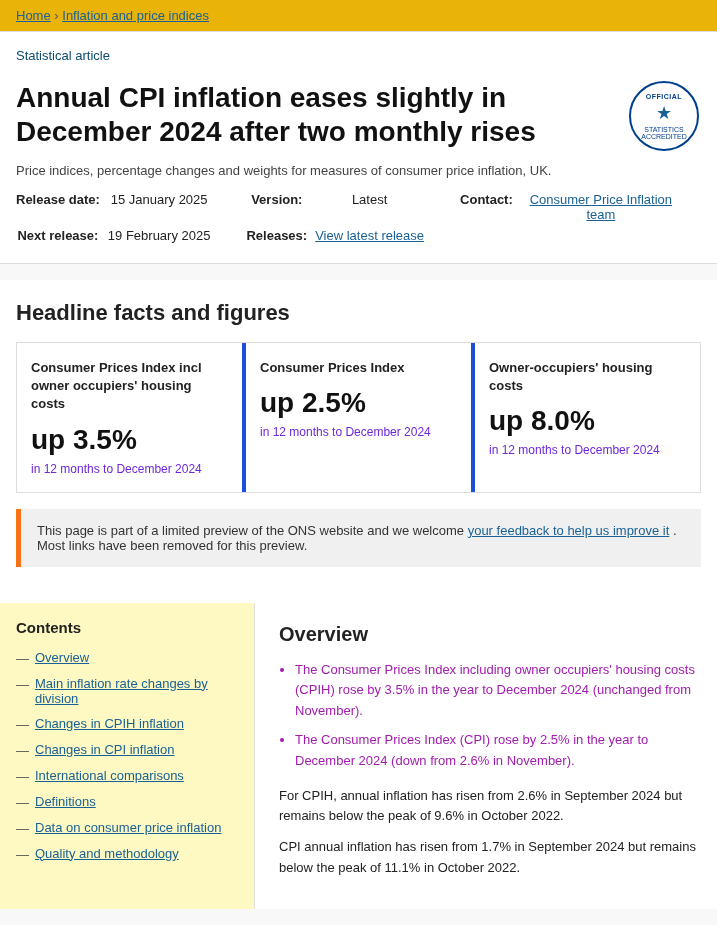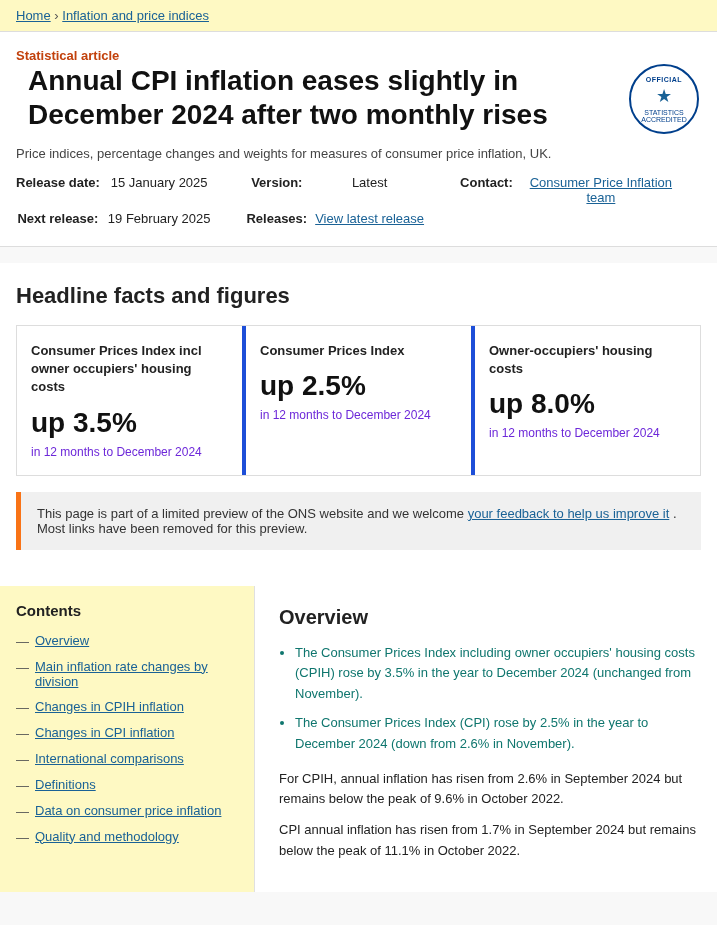--- a/index.html
+++ b/index.html
@@ -1,26 +1,26 @@
 <!DOCTYPE html>
 <html><head>
   <meta charset="utf-8">
   <style>
     * { box-sizing: border-box; margin: 0; padding: 0; }
     body { font-family: Arial, sans-serif; font-size: 14px; color: #222; background: #f8f8f8; }
     a { color: #1a6296; text-decoration: underline; }
 
-    .breadcrumb { padding: 8px 16px; font-size: 13px; background: #fef9c3; border-bottom: 1px solid #ddd; }
+    .breadcrumb { padding: 8px 16px; font-size: 13px; background: #eab308; border-bottom: 1px solid #ddd; }
     .breadcrumb a { color: #1a6296; text-decoration: underline; }
     .breadcrumb span { color: #555; }
 
     .header-section { background: #fff; padding: 16px 16px 20px; border-bottom: 1px solid #ddd; }
-    .statistical-label { color: #c2410c; font-size: 13px; font-weight: bold; margin-bottom: 1px; }
+    .statistical-label { color: #0c4a6e; font-size: 13px; font-weight: normal; margin-bottom: 18px; }
     .header-title-row { display: flex; align-items: flex-start; justify-content: space-between; }
-    .header-title { font-size: 28px; font-weight: bold; line-height: 1.2; color: #111; max-width: 580px; margin-left: 12px; }
+    .header-title { font-size: 28px; font-weight: bold; line-height: 1.2; color: #111; max-width: 580px; }
     .official-badge { width: 72px; height: 72px; flex-shrink: 0; margin-left: 10px; }
     .official-badge-inner { width: 70px; height: 70px; border-radius: 50%; border: 2px solid #003f8c; display: flex; flex-direction: column; align-items: center; justify-content: center; text-align: center; padding: 4px; background: #fff; }
     .official-badge-top { font-size: 7px; font-weight: bold; color: #003f8c; text-transform: uppercase; letter-spacing: 0.5px; }
     .official-badge-icon { font-size: 18px; color: #1a6296; margin: 2px 0; }
     .official-badge-bottom { font-size: 7px; color: #003f8c; text-transform: uppercase; }
 
     .subtitle { font-size: 13px; color: #444; margin-top: 10px; margin-bottom: 14px; }
     .meta-label { font-weight: bold; font-size: 13px; padding-right: 8px; white-space: nowrap; }
     .meta-value { font-size: 13px; color: #222; padding-right: 20px; }
 
@@ -39,21 +39,21 @@
     .main-layout { display: flex; gap: 0; margin-top: 0; }
 
     .sidebar { width: 255px; flex-shrink: 0; background: #fef9c3; padding: 16px; border-right: 1px solid #e0e0e0; min-height: 300px; }
     .sidebar-title { font-size: 15px; font-weight: bold; margin-bottom: 14px; }
     .sidebar-item { display: flex; align-items: flex-start; margin-bottom: 10px; font-size: 13px; gap: 6px; }
     .sidebar-dash { color: #555; flex-shrink: 0; margin-top: 1px; }
 
     .content-area { flex: 1; background: #fff; padding: 20px 20px 20px 24px; }
     .overview-title { font-size: 20px; font-weight: bold; margin-bottom: 14px; }
     .overview-list { margin-left: 16px; margin-bottom: 14px; }
-    .overview-list li { font-size: 13px; color: #0f766e; line-height: 1.6; margin-bottom: 8px; }
+    .overview-list li { font-size: 13px; color: #a21caf; line-height: 1.6; margin-bottom: 8px; }
     .overview-para { font-size: 13px; color: #222; line-height: 1.6; margin-bottom: 10px; }
   </style>
 </head>
 <body>
 
 <div class="breadcrumb">
   <a>Home</a>
   <span> › </span>
   <a>Inflation and price indices</a>
 </div>

